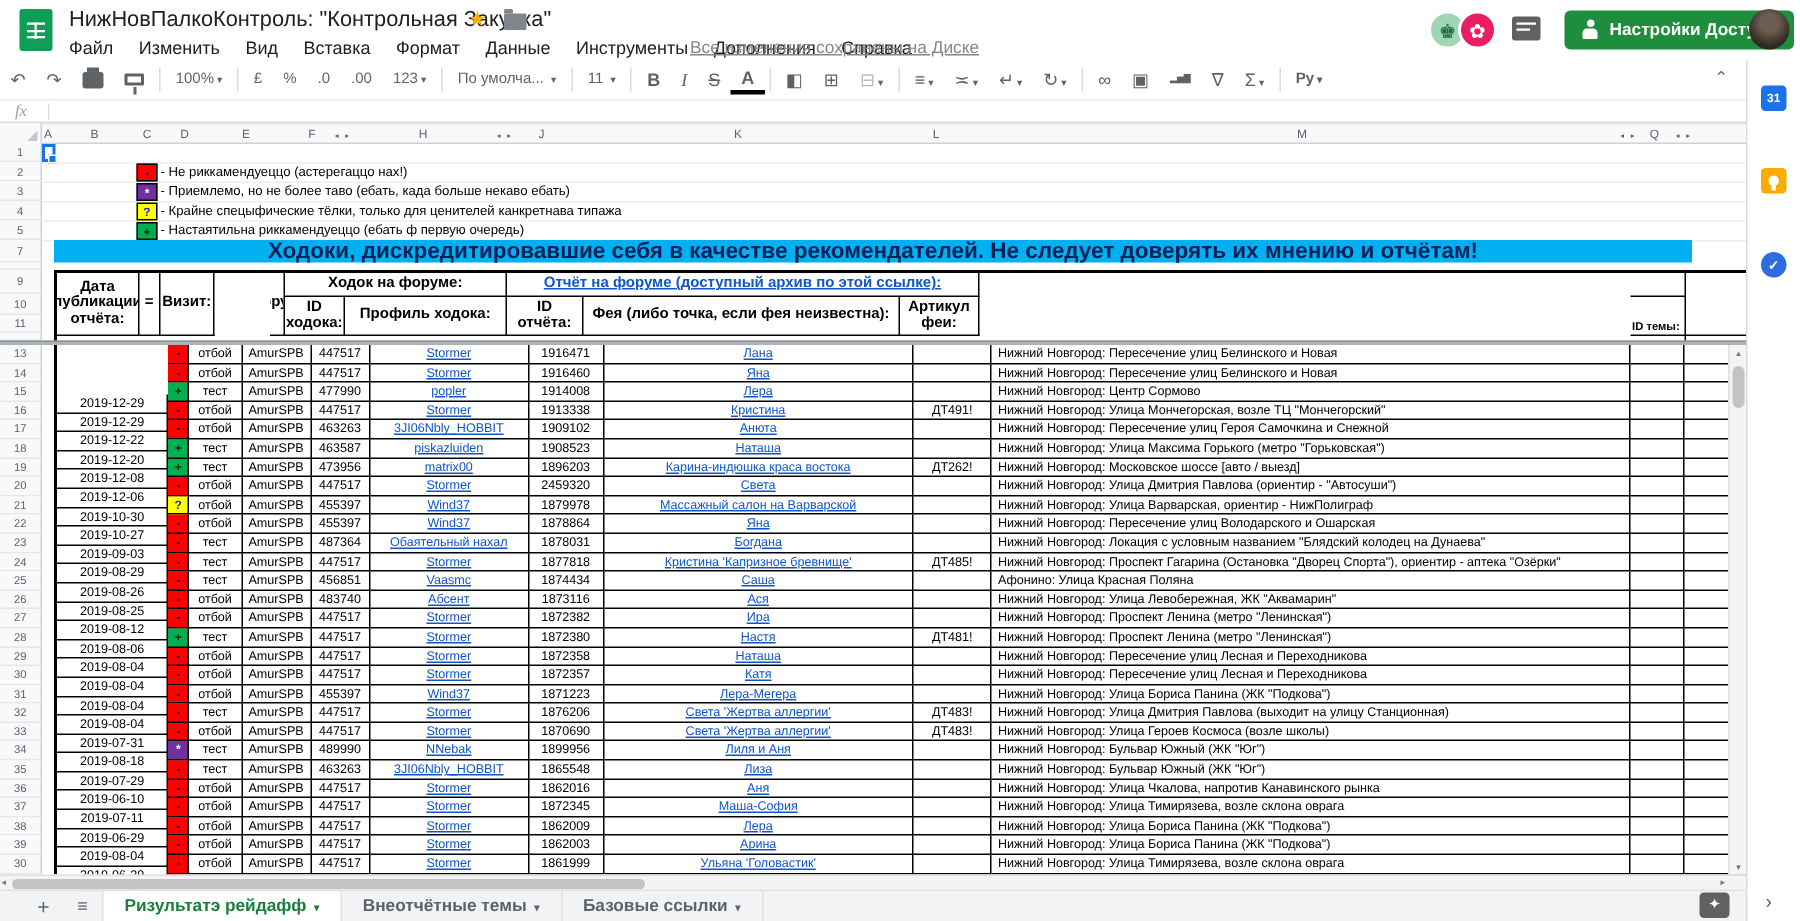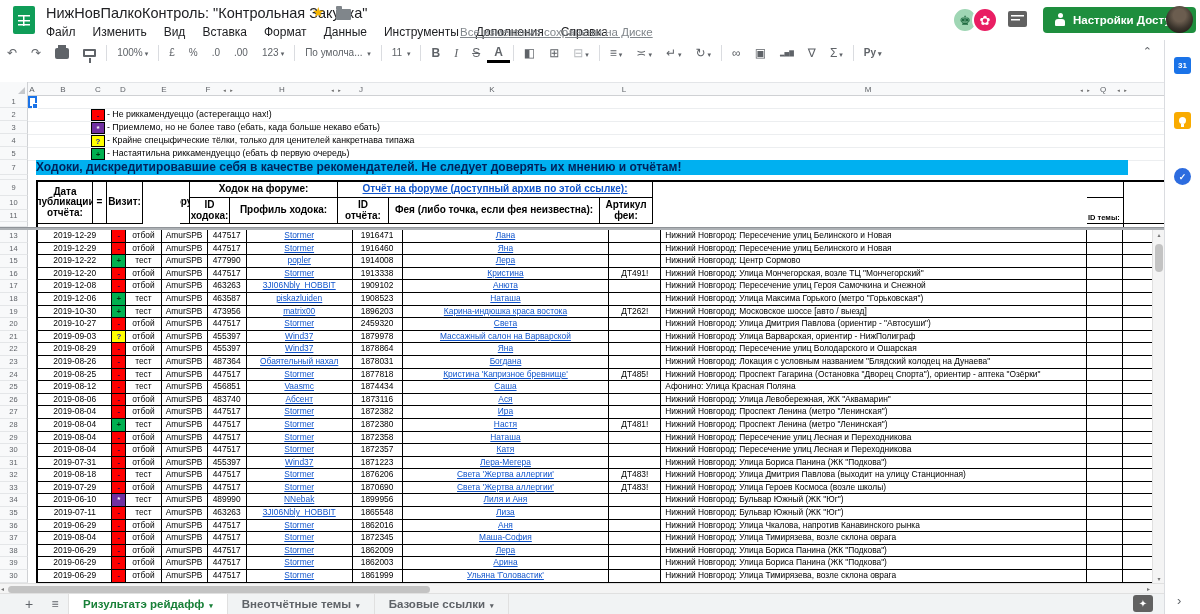--- a/index.html
+++ b/index.html
@@ -85,42 +85,42 @@
   .gutter-cell { position:absolute; left:0; width:28px; background:#f8f9fa; border-right:1px solid #cfd1d4;
     border-bottom:1px solid #e4e6e8; font-size:7.5px; color:#5f6368; text-align:center; }
   .topgrid-line { position:absolute; left:28px; width:1136px; height:1px; background:#eceef0; }
 
   .a1-select { position:absolute; left:28px; top:14px; width:9px; height:12px; border:2px solid #1a73e8; }
   .a1-select:after { content:""; position:absolute; right:-3px; bottom:-3px; width:4px; height:4px; background:#1a73e8; border:1px solid #fff; }
 
   .legend-chip { position:absolute; left:91px; width:14px; height:12px; border:1px solid #000;
     font-size:8px; font-weight:bold; text-align:center; line-height:11px; }
   .legend-text { position:absolute; left:107px; font-size:8.8px; color:#000; line-height:13px; white-space:nowrap; }
-  .banner { position:absolute; left:36px; top:78px; width:1092px; height:15px; text-align:left;
-    font-size:12px; font-weight:bold; color:#00225a; line-height:15px; }
+  .banner { position:absolute; left:36px; top:78px; width:1092px; height:15px; text-align:center;
+    font-size:15px; font-weight:bold; color:#00225a; line-height:15px; }
 
   
   .htable { position:absolute; left:36px; top:98px; width:1130px; border:2px solid #000; background:#fff;
     display:grid; grid-template-columns:55px 14px 36px 47px 40px 108px 51px 211px 53px 434px 37px 42px;
     grid-template-rows:16px 14px 12px 5px; }
   .hc { border-right:1px solid #000; border-bottom:1px solid #000; font-size:10px; font-weight:bold; color:#000;
     display:flex; align-items:center; justify-content:center; text-align:center; overflow:hidden; line-height:1.05; padding:0 1px; }
   .hc.lastcol { border-right:none; }
   .hc.lastrow { border-bottom:none; }
   .hc.linkhead { color:#1155cc; text-decoration:underline; }
   .hc.tiny { font-size:7.5px; justify-content:flex-start; align-items:flex-end; padding:0 1px 1px 1px; }
 
   .freeze-div { position:absolute; left:0; top:145px; width:1164px; height:3px; background:#adb1b5; border-top:1px solid #8f9398; }
 
   
   .dtable { position:absolute; left:36px; top:148px; width:1130px; border-left:2px solid #000; border-right:2px solid #000; background:#fff; }
   .drow { display:flex; height:12.6px; }
   .dc { border-right:1px solid #000; border-bottom:1px solid #000; height:12.6px; line-height:11.6px;
     font-size:8.4px; color:#000; text-align:center; white-space:nowrap; overflow:hidden; }
-  .cB{width:76px;} .cC{width:14px; font-weight:bold; font-size:8px;} .cD{width:36px;} .cE{width:47px;}
+  .cB{width:76px;margin-top:33px;} .cC{width:14px; font-weight:bold; font-size:8px;} .cD{width:36px;} .cE{width:47px;}
   .cF{width:40px;} .cH{width:108px;} .cJ{width:51px;} .cK{width:211px;} .cL{width:53px;}
   .cM{width:434px; text-align:left; padding-left:4px;} .cQ{width:37px;} .cR{width:42px; border-right:none;}
   .lnk { color:#1155cc; text-decoration:underline; }
   .acol-strip { position:absolute; left:28px; top:148px; width:8px; height:353px; background:#fff; border-right:0; }
   .data-gutter { position:absolute; left:0; top:148px; width:28px; }
   .data-gutter .gn { height:12.6px; background:#f8f9fa; border-right:1px solid #cfd1d4; border-bottom:1px solid #e4e6e8;
     font-size:7.5px; color:#5f6368; text-align:center; line-height:12px; }
 
   
   .vscroll { position:absolute; left:1152px; top:148px; width:12px; height:353px; background:#f4f4f4; border-left:1px solid #e0e0e0; }
@@ -207,20 +207,24 @@
     <span class="tb">∞</span>
     <span class="tb">▣</span>
     <span class="tb" style="font-size:6px;">▂▅▇</span>
     <span class="tb">∇</span>
     <span class="tb"><span>Σ</span><span class="dd">▾</span></span>
     <span class="tbsep"></span>
     <span class="tb bold small"><span>Ру</span><span class="dd">▾</span></span>
     <span class="tb-collapse">⌃</span>
   </div>
 
+  <div class="fxbar">
+    <span class="fx-label">fx</span>
+    <span class="fx-sep"></span>
+  </div>
 
   <div class="sidepanel">
     <div class="sp-icon sp-cal">31</div>
     <div class="sp-icon sp-keep">
         <span class="bulb"></span>
       </div>
     <div class="sp-icon sp-tasks">✓</div>
     <div class="sp-collapse">›</div>
   </div>
 

